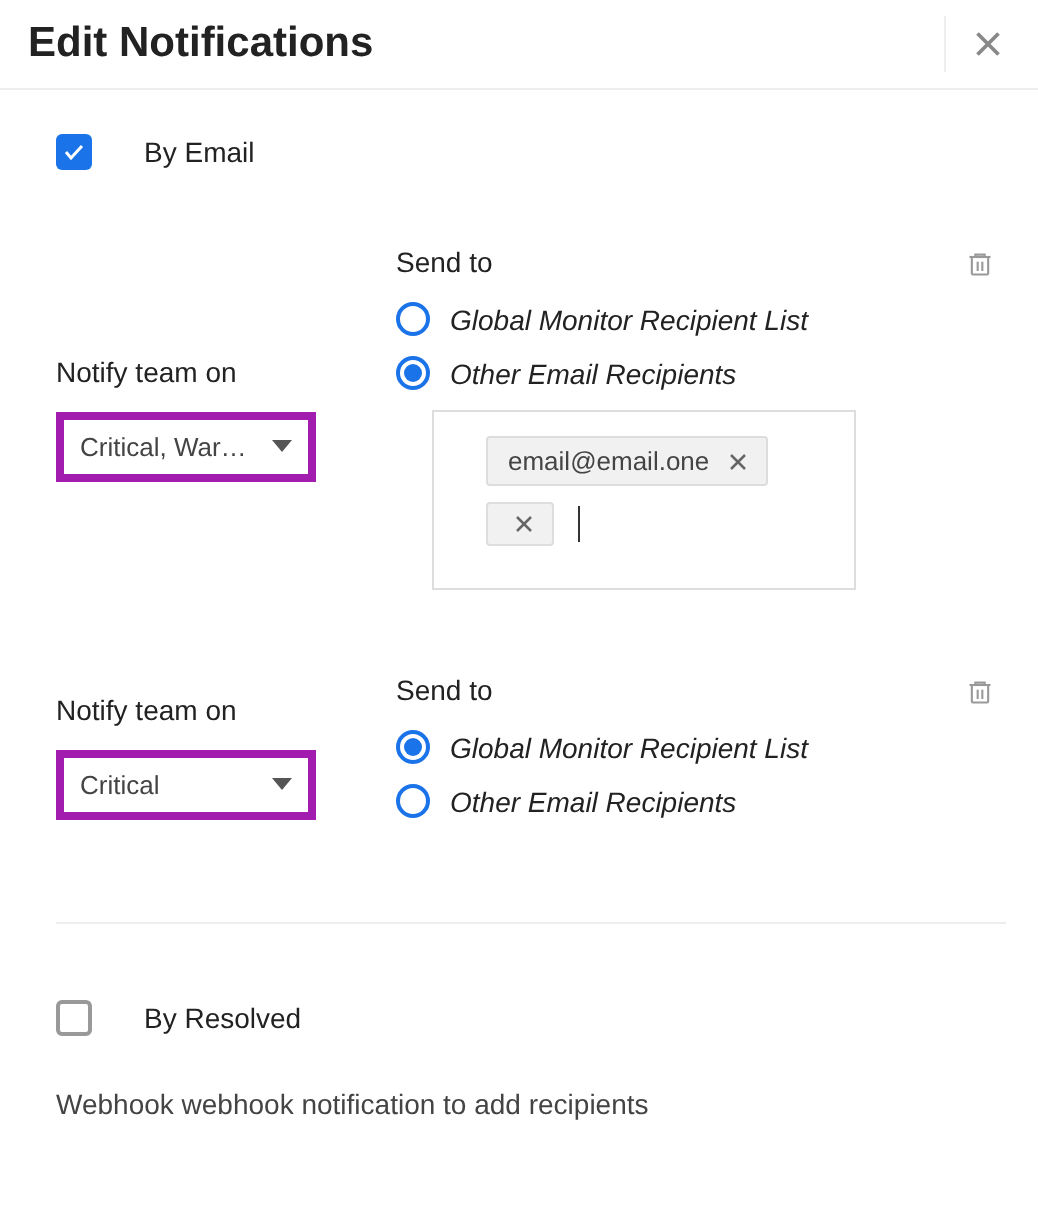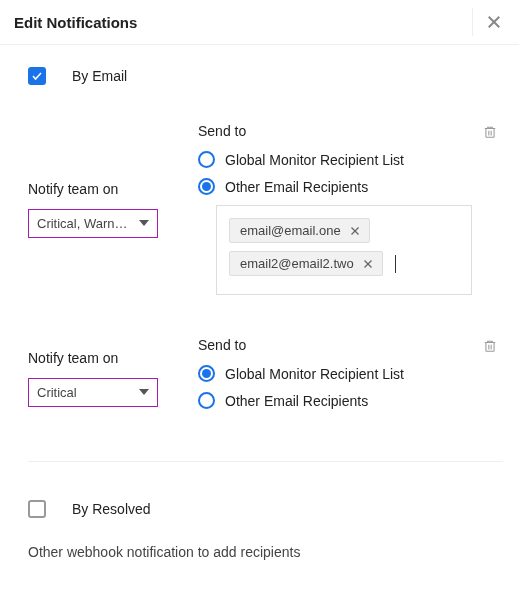--- a/index.html
+++ b/index.html
@@ -12,21 +12,21 @@
     height: 614px;
     background: #fff;
     overflow: hidden;
   }
   .dialog { display:flex; flex-direction:column; height:100%; }
   .header {
     display:flex; align-items:center; justify-content:space-between;
     padding: 8px 12px 8px 14px;
     border-bottom:1px solid #eee;
   }
-  .header h1 { margin:0; font-size:15px; font-weight:700; color:#222; }
+  .header h1 { margin:0; font-size:21px; font-weight:700; color:#222; }
   .close-btn {
     background:none; border:none; padding:4px; cursor:pointer;
     color:#888; display:flex; border-left:1px solid #eee;
     padding-left:12px; height:28px; align-items:center;
   }
   .close-btn svg { width:18px; height:18px; }
   .body { padding: 22px 16px 0 28px; overflow:auto; }
   .chk-row { display:flex; align-items:center; gap:10px; margin-bottom:38px; }
   .chk {
     width:18px; height:18px; border-radius:3px;
@@ -36,46 +36,46 @@
   .chk.checked { background:#1a73e8; }
   .chk.unchecked { border:2px solid #999; }
   .chk svg { width:12px; height:12px; stroke:#fff; stroke-width:3; fill:none; }
   .chk-label { font-size:14px; color:#222;margin-left:16px; }
 
   .section { display:flex; gap:40px; margin-bottom:42px; align-items:center; position:relative; }
   .col-left { width:130px; flex-shrink:0; }
   .label { font-size:14px; color:#222; margin-bottom:12px; display:block; }
   .select {
     display:flex; align-items:center; justify-content:space-between;
-    border:1px solid #a21caf; padding:6px 8px; width:130px;
+    border:4px solid #a21caf; padding:6px 8px; width:130px;
     cursor:pointer; background:#fff; font-size:13px; color:#444;
   }
   .select span { overflow:hidden; text-overflow:ellipsis; white-space:nowrap; }
   .caret { width:0; height:0; border-left:5px solid transparent;
     border-right:5px solid transparent; border-top:6px solid #555; flex-shrink:0; margin-left:6px;}
   .col-right { flex:1; }
   .trash {
     position:absolute; right:4px; top:0; color:#999; cursor:pointer;
     background:none; border:none; padding:2px;
   }
   .trash svg { width:14px; height:14px; }
-  .radio-row { display:flex; align-items:center; gap:10px; margin-bottom:10px; }
+  .radio-row { display:flex; align-items:center; gap:10px; margin-bottom:10px;font-style:italic; }
   .radio {
     width:17px; height:17px; border:2px solid #1a73e8; border-radius:50%;
     display:inline-flex; align-items:center; justify-content:center;
     flex-shrink:0; cursor:pointer;
   }
   .radio.selected::after {
     content:''; width:9px; height:9px; background:#1a73e8; border-radius:50%;
   }
   .radio-label { font-size:14px; color:#222; }
 
   .chip-box {
-    border:1px solid #ddd; padding:12px 12px; margin-top:10px; margin-left:18px;
-    display:flex; flex-wrap:wrap; gap:8px; width:256px; min-height:90px;
+    border:1px solid #ddd; padding:12px 26px; margin-top:10px; margin-left:18px;
+    display:flex; flex-wrap:wrap; gap:8px; width:212px; min-height:90px;
     align-content:flex-start;
   }
   .chip {
     display:inline-flex; align-items:center; gap:6px;
     background:#f1f1f1; border:1px solid #ddd; border-radius:2px;
     padding:4px 6px 4px 10px; font-size:13px; color:#444;
   }
   .chip-x { background:none; border:none; padding:0 2px; cursor:pointer; color:#666; display:flex; }
   .chip-x svg { width:12px; height:12px; }
   .chip-cursor {
@@ -134,21 +134,20 @@
           <span class="chip">
             <span>email@email.one</span>
             <button class="chip-x">
               <svg viewBox="0 0 24 24" fill="none" stroke="currentColor" stroke-width="2.5">
                   <line x1="5" y1="5" x2="19" y2="19"></line>
                   <line x1="19" y1="5" x2="5" y2="19"></line>
                 </svg>
             </button>
           </span>
           <span class="chip">
-            <span>email2@email2.two</span>
             <button class="chip-x">
               <svg viewBox="0 0 24 24" fill="none" stroke="currentColor" stroke-width="2.5">
                   <line x1="5" y1="5" x2="19" y2="19"></line>
                   <line x1="19" y1="5" x2="5" y2="19"></line>
                 </svg>
             </button>
           </span>
           <span class="chip-cursor"></span>
         </div>
       </div>
@@ -193,17 +192,17 @@
       </button>
     </div>
 
     <hr class="divider">
 
     <div class="webhook-sec">
       <div class="chk-row" style="margin-bottom:0">
         <span class="chk unchecked"></span>
         <span class="chk-label">By Resolved</span>
       </div>
-      <div class="webhook-help">Other webhook notification to add recipients</div>
+      <div class="webhook-help">Webhook webhook notification to add recipients</div>
     </div>
 
   </div>
 </div>
 
 </body></html>

